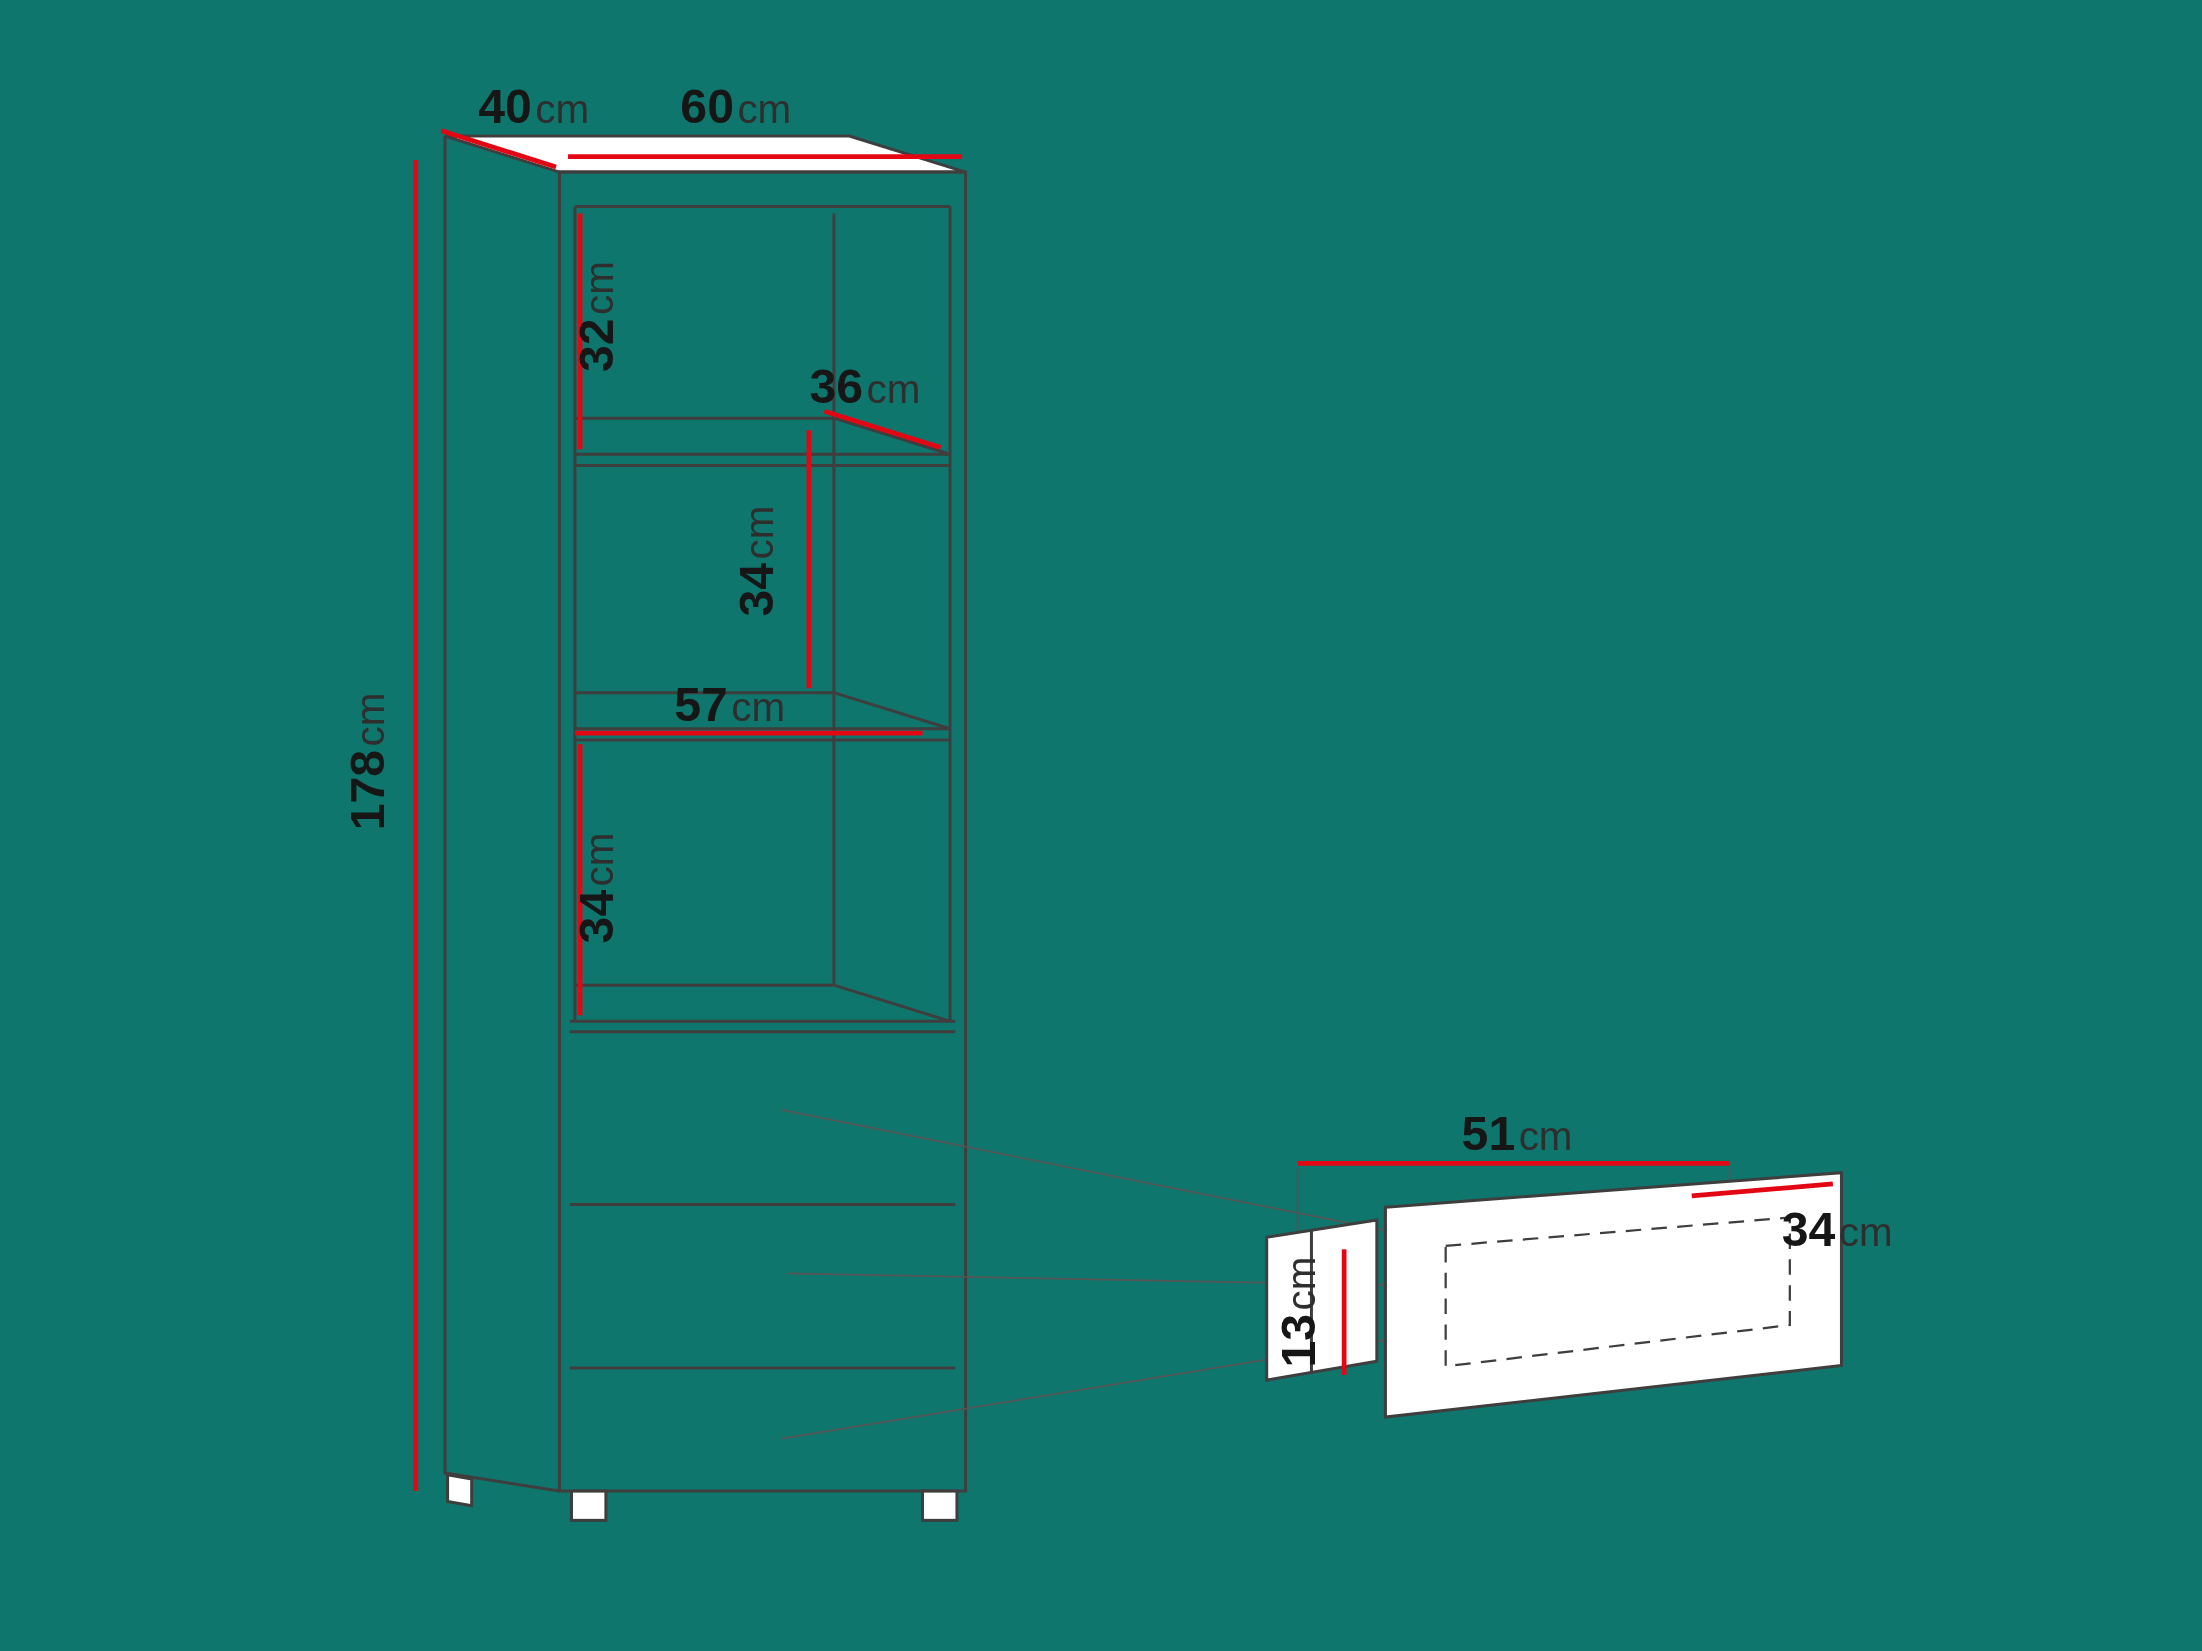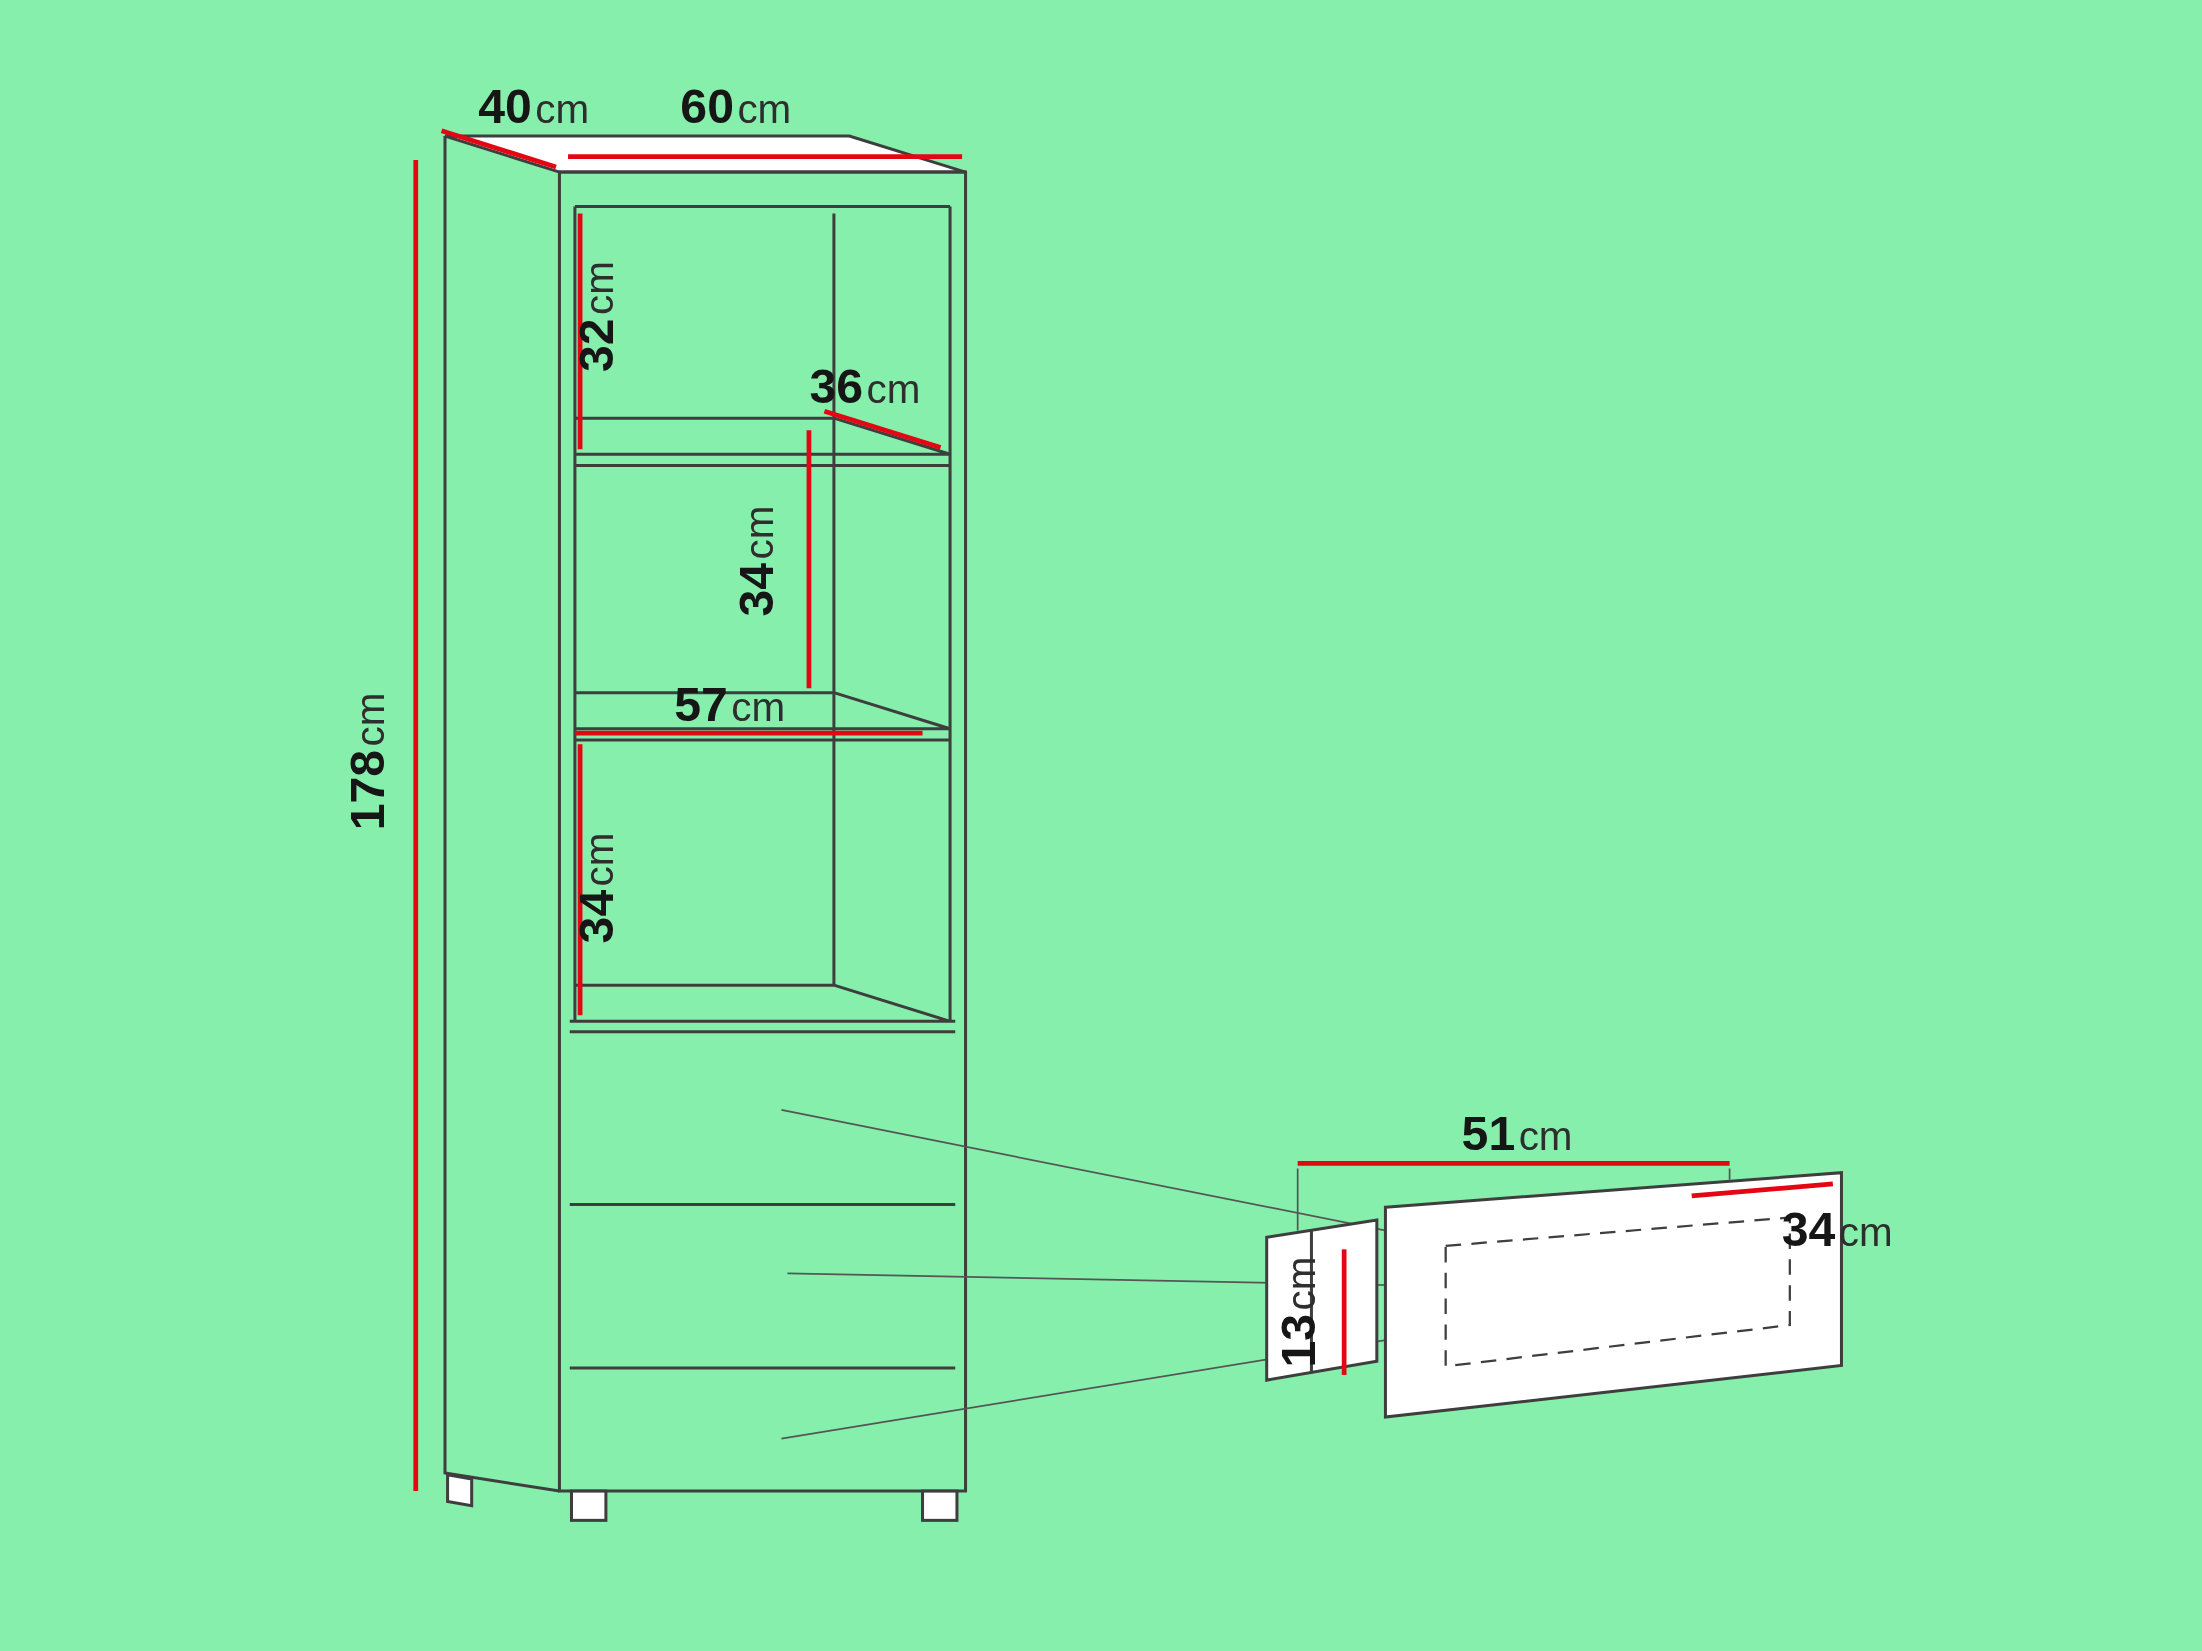--- a/index.html
+++ b/index.html
@@ -1,17 +1,17 @@
 <!DOCTYPE html>
 <html style="--outline: #3e3e3e; --dimension: #e30613; --pointer: #555555; --num: #161616; --unit: #2e2e2e;font-size:13.8px"><head>
 <meta charset="utf-8">
 <style>
   html,body{margin:0;padding:0;}
   body{background:#fff;}
-  .stage{position:relative;width:2203px;height:1652px;background:#86efac;overflow:hidden;}
+  .stage{position:relative;width:2203px;height:1652px;background:#0f766e;overflow:hidden;}
   svg{display:block;}
   .ln{stroke:var(--outline,#3e3e3e);stroke-width:3.5;fill:none;stroke-linejoin:miter;stroke-linecap:butt;}
   .fillwhite{fill:#ffffff;}
   .red{stroke:var(--dimension,#e30613);stroke-width:5.5;fill:none;stroke-linecap:butt;}
   .thin{stroke:var(--pointer,#555555);stroke-width:2;fill:none;}
   .dash{stroke-dasharray:18 12;stroke-width:2.6;}
   text{font-family:"Liberation Sans",sans-serif;}
   .num{font-weight:700;font-size:56px;fill:var(--num,#161616);}
   .unit{font-weight:400;font-size:47px;fill:var(--unit,#2e2e2e);}
 </style>

